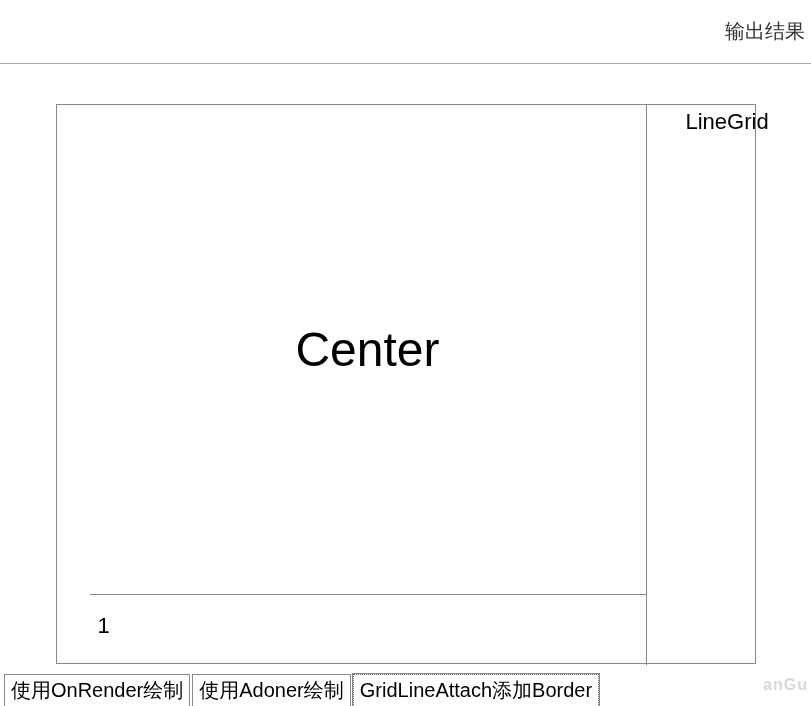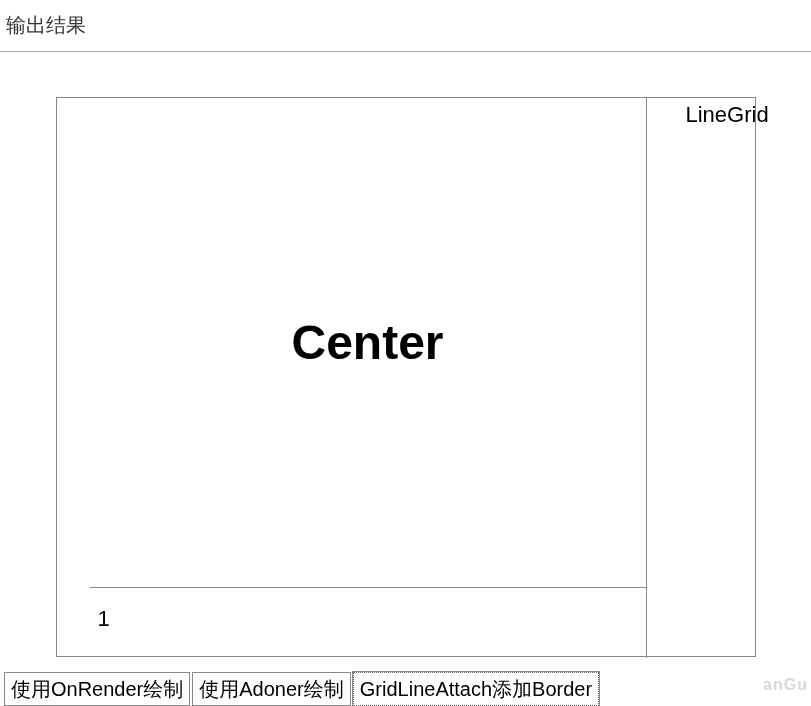--- a/index.html
+++ b/index.html
@@ -12,22 +12,23 @@
       background: #ffffff;
       width: 811px;
       height: 706px;
       display: flex;
       flex-direction: column;
       position: relative;
     }
     .header {
       font-size: 20px;
       color: #333;
-      padding: 12px 6px;
+      padding: 18px 6px;
       border-bottom: 1px solid #aaa;
+      text-align: right;
     }
     .main-area {
       flex: 1;
       display: flex;
       align-items: center;
       justify-content: center;
       padding: 40px 48px 10px 48px;
     }
     .grid-box {
       width: 700px;
@@ -47,21 +48,21 @@
       grid-row: 1;
       border-right: 1px solid #888;
       border-bottom: 1px solid #888;
       display: flex;
       align-items: center;
       justify-content: center;
     }
     .center-label {
       font-size: 48px;
       color: #000;
-      font-weight: 700;
+      font-weight: 400;
     }
     .cell-right {
       grid-column: 2;
       grid-row: 1 / span 2;
       padding: 4px 6px;
       font-size: 22px;
       color: #000;
     }
     .cell-bottom {
       grid-column: 1;

